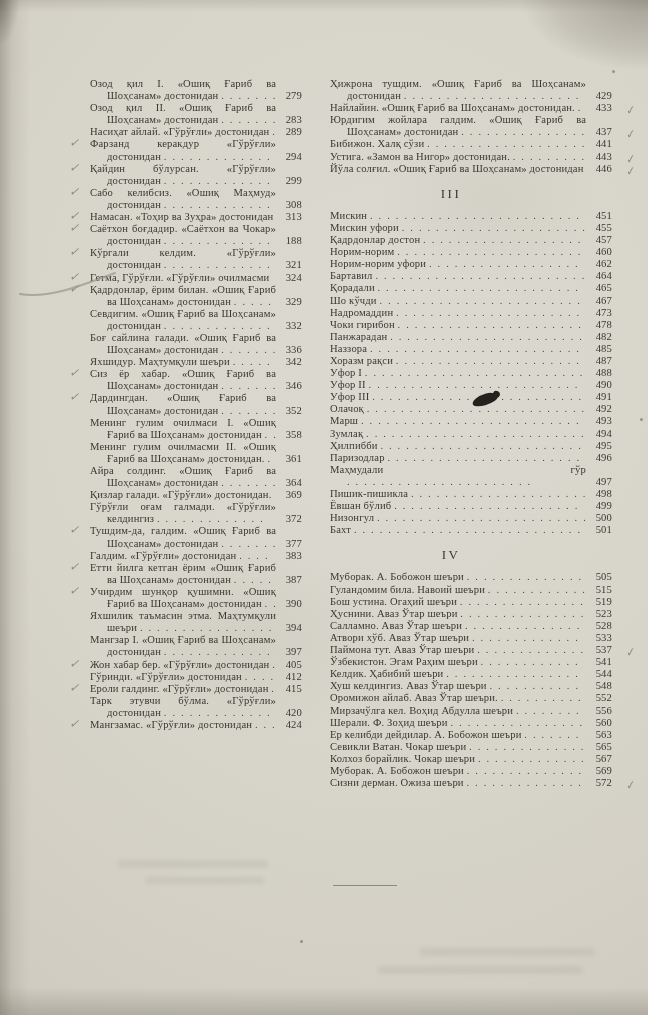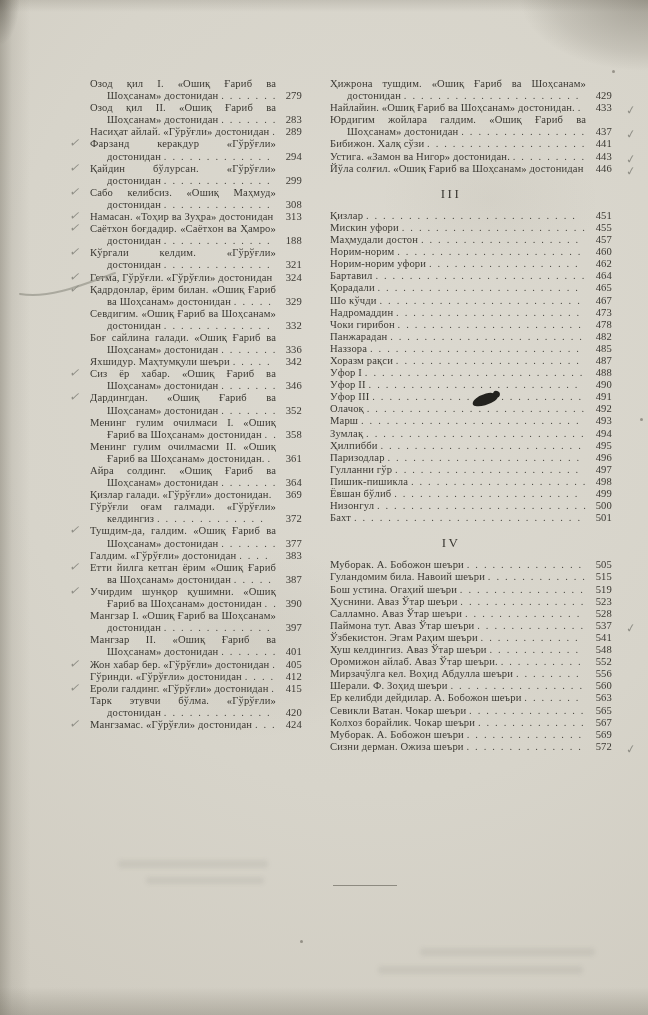--- a/index.html
+++ b/index.html
@@ -93,36 +93,36 @@
         <span class="txt"><span>Сабо келибсиз. «Ошиқ Маҳмуд» достонидан</span> <span class="dots"> . . . . . . . . . . . . .</span></span>
         <span class="pg">308</span>
       </div>
       <div class="toc-entry">
         <span class="check">✓</span>
         <span class="txt"><span>Намасан. «Тоҳир ва Зуҳра» достонидан</span> <span class="dots"></span></span>
         <span class="pg">313</span>
       </div>
       <div class="toc-entry">
         <span class="check">✓</span>
-        <span class="txt"><span>Саётхон боғдадир. «Саётхон ва Ҳамро» достонидан</span> <span class="dots"> . . . . . . . . . . . . .</span></span>
+        <span class="txt"><span>Саётхон боғдадир. «Саётхон ва Чокар» достонидан</span> <span class="dots"> . . . . . . . . . . . . .</span></span>
         <span class="pg">188</span>
       </div>
       <div class="toc-entry">
         <span class="check">✓</span>
         <span class="txt"><span>Кўргали келдим. «Гўрўғли» достонидан</span> <span class="dots"> . . . . . . . . . . . . .</span></span>
         <span class="pg">321</span>
       </div>
       <div class="toc-entry">
         <span class="check">✓</span>
         <span class="swoosh">
           <svg width="100" height="30" style="position:absolute;left:-72px;top:-4px" viewBox="0 0 100 30">
             <path d="M2,26 C30,31 62,18 97,5" fill="none" stroke="#9b998f" stroke-width="2" stroke-linecap="round" opacity="0.75"></path>
           </svg>
         </span>
-        <span class="txt"><span>Гетма, Гўрўғли. «Гўрўғли» достонидан</span> <span class="dots"></span></span>
+        <span class="txt"><span>Гетма, Гўрўғли. «Гўрўғли» очилмасми</span> <span class="dots"></span></span>
         <span class="pg">324</span>
       </div>
       <div class="toc-entry">
         <span class="check">✓</span>
         <span class="txt"><span>Қадрдонлар, ёрим билан. «Ошиқ Ғариб ва Шоҳсанам» достонидан</span> <span class="dots"> . . . . .</span></span>
         <span class="pg">329</span>
       </div>
       <div class="toc-entry">
         <span class="txt"><span>Севдигим. «Ошиқ Ғариб ва Шоҳсанам» достонидан</span> <span class="dots"> . . . . . . . . . . . . .</span></span>
         <span class="pg">332</span>
@@ -178,28 +178,28 @@
         <span class="check">✓</span>
         <span class="txt"><span>Етти йилга кетган ёрим «Ошиқ Ғариб ва Шоҳсанам» достонидан</span> <span class="dots"> . . . . .</span></span>
         <span class="pg">387</span>
       </div>
       <div class="toc-entry">
         <span class="check">✓</span>
         <span class="txt"><span>Учирдим шунқор қушимни. «Ошиқ Ғариб ва Шоҳсанам» достонидан</span> <span class="dots"> . .</span></span>
         <span class="pg">390</span>
       </div>
       <div class="toc-entry">
+        <span class="txt"><span>Яхшилик таъмасин этма. Маҳтумқули шеъри</span> <span class="dots"> . . . . . . . . . . . . . . . .</span></span>
+        <span class="pg">394</span>
+      </div>
+      <div class="toc-entry">
         <span class="txt"><span>Мангзар I. «Ошиқ Ғариб ва Шоҳсанам» достонидан</span> <span class="dots"> . . . . . . . . . . . . .</span></span>
         <span class="pg">397</span>
       </div>
       <div class="toc-entry">
-        <span class="txt"><span>Мангзар II. «Ошиқ Ғариб ва Шоҳсанам» достонидан</span> <span class="dots"> . . . . . . .</span></span>
-        <span class="pg">401</span>
-      </div>
-      <div class="toc-entry">
         <span class="check">✓</span>
         <span class="txt"><span>Жон хабар бер. «Гўрўғли» достонидан</span> <span class="dots"> .</span></span>
         <span class="pg">405</span>
       </div>
       <div class="toc-entry">
         <span class="txt"><span>Гўринди. «Гўрўғли» достонидан</span> <span class="dots"> . . . .</span></span>
         <span class="pg">412</span>
       </div>
       <div class="toc-entry">
         <span class="check">✓</span>
@@ -240,29 +240,29 @@
         <span class="pg">443</span>
         <span class="check-r">✓</span>
       </div>
       <div class="toc-entry">
         <span class="txt"><span>Йўла солғил. «Ошиқ Ғариб ва Шоҳсанам» достонидан</span> <span class="dots"></span></span>
         <span class="pg">446</span>
         <span class="check-r">✓</span>
       </div>
       <div class="section-header">III</div>
       <div class="toc-entry">
-        <span class="txt"><span>Қизлар</span> <span class="dots"> . . . . . . . . . . . . . . . . . . . . . . . . .</span></span>
+        <span class="txt"><span>Мискин</span> <span class="dots"> . . . . . . . . . . . . . . . . . . . . . . . . .</span></span>
         <span class="pg">451</span>
       </div>
       <div class="toc-entry">
         <span class="txt"><span>Мискин уфори</span> <span class="dots"> . . . . . . . . . . . . . . . . . . . . . .</span></span>
         <span class="pg">455</span>
       </div>
       <div class="toc-entry">
-        <span class="txt"><span>Маҳмудали достон</span> <span class="dots"> . . . . . . . . . . . . . . . . . . .</span></span>
+        <span class="txt"><span>Қадрдонлар достон</span> <span class="dots"> . . . . . . . . . . . . . . . . . . .</span></span>
         <span class="pg">457</span>
       </div>
       <div class="toc-entry">
         <span class="txt"><span>Норим-норим</span> <span class="dots"> . . . . . . . . . . . . . . . . . . . . . .</span></span>
         <span class="pg">460</span>
       </div>
       <div class="toc-entry">
         <span class="txt"><span>Норим-норим уфори</span> <span class="dots"> . . . . . . . . . . . . . . . . . .</span></span>
         <span class="pg">462</span>
       </div>
@@ -324,21 +324,21 @@
       </div>
       <div class="toc-entry">
         <span class="txt"><span>Ҳилпибби</span> <span class="dots"> . . . . . . . . . . . . . . . . . . . . . . . .</span></span>
         <span class="pg">495</span>
       </div>
       <div class="toc-entry">
         <span class="txt"><span>Паризодлар</span> <span class="dots"> . . . . . . . . . . . . . . . . . . . . . . .</span></span>
         <span class="pg">496</span>
       </div>
       <div class="toc-entry">
-        <span class="txt"><span>Гулланни гўр</span> <span class="dots"> . . . . . . . . . . . . . . . . . . . . . .</span></span>
+        <span class="txt"><span>Маҳмудали гўр</span> <span class="dots"> . . . . . . . . . . . . . . . . . . . . . .</span></span>
         <span class="pg">497</span>
       </div>
       <div class="toc-entry">
         <span class="txt"><span>Пишик-пишикла</span> <span class="dots"> . . . . . . . . . . . . . . . . . . . . .</span></span>
         <span class="pg">498</span>
       </div>
       <div class="toc-entry">
         <span class="txt"><span>Ёвшан бўлиб</span> <span class="dots"> . . . . . . . . . . . . . . . . . . . . . .</span></span>
         <span class="pg">499</span>
       </div>
@@ -365,27 +365,35 @@
       </div>
       <div class="toc-entry">
         <span class="txt"><span>Ҳуснини. Аваз Ўтар шеъри</span> <span class="dots"> . . . . . . . . . . . . . . .</span></span>
         <span class="pg">523</span>
       </div>
       <div class="toc-entry">
         <span class="txt"><span>Салламно. Аваз Ўтар шеъри</span> <span class="dots"> . . . . . . . . . . . . . .</span></span>
         <span class="pg">528</span>
       </div>
       <div class="toc-entry">
+        <span class="txt"><span>Атвори хўб. Аваз Ўтар шеъри</span> <span class="dots"> . . . . . . . . . . . . .</span></span>
+        <span class="pg">533</span>
+      </div>
+      <div class="toc-entry">
         <span class="txt"><span>Паймона тут. Аваз Ўтар шеъри</span> <span class="dots"> . . . . . . . . . . . . .</span></span>
         <span class="pg">537</span>
         <span class="check-r">✓</span>
       </div>
       <div class="toc-entry">
         <span class="txt"><span>Ўзбекистон. Эгам Раҳим шеъри</span> <span class="dots"> . . . . . . . . . . . .</span></span>
         <span class="pg">541</span>
+      </div>
+      <div class="toc-entry">
+        <span class="txt"><span>Келдик. Ҳабибий шеъри</span> <span class="dots"> . . . . . . . . . . . . . . . .</span></span>
+        <span class="pg">544</span>
       </div>
       <div class="toc-entry">
         <span class="txt"><span>Хуш келдингиз. Аваз Ўтар шеъри</span> <span class="dots"> . . . . . . . . . . .</span></span>
         <span class="pg">548</span>
       </div>
       <div class="toc-entry">
         <span class="txt"><span>Оромижон айлаб. Аваз Ўтар шеъри.</span> <span class="dots"> . . . . . . . . . .</span></span>
         <span class="pg">552</span>
       </div>
       <div class="toc-entry">

